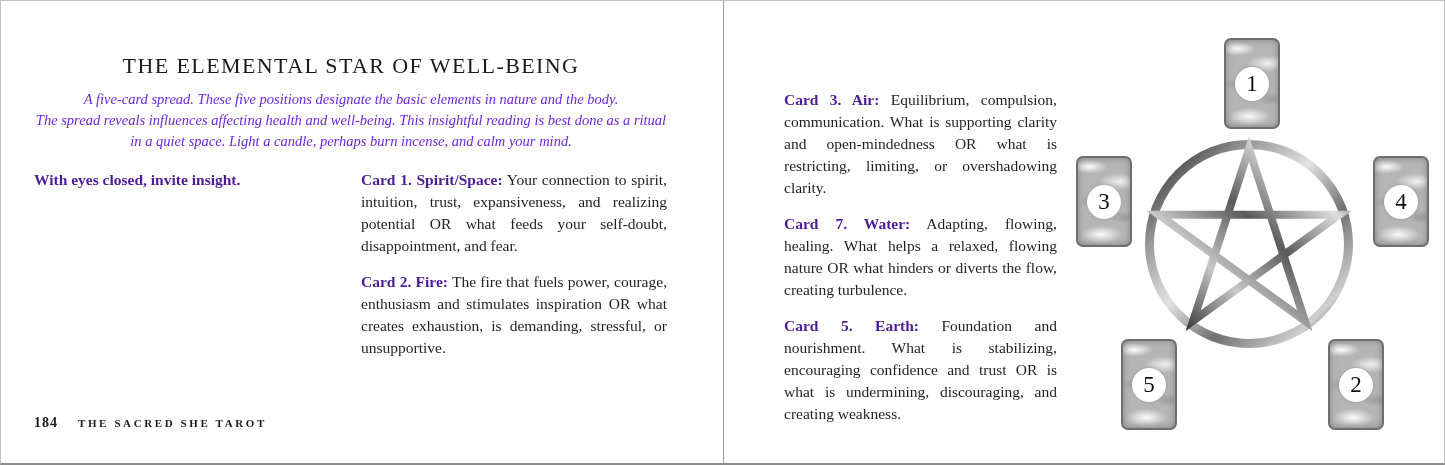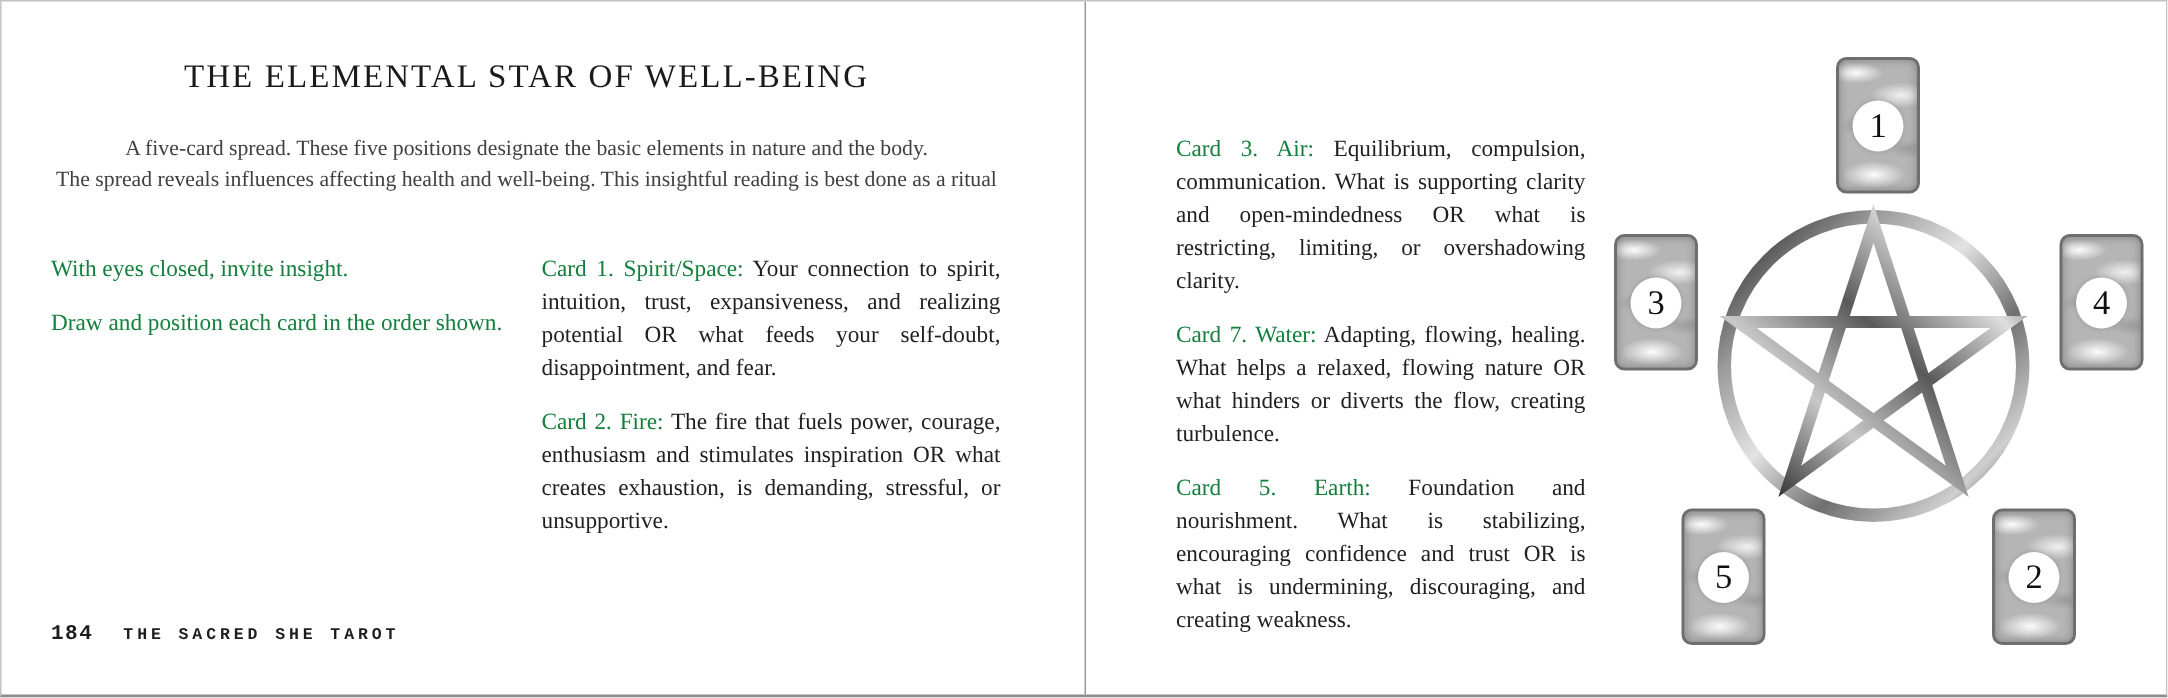--- a/index.html
+++ b/index.html
@@ -16,39 +16,39 @@
   }
   .page{position:absolute;top:0;height:465px;}
   .page-left{left:0;width:723px;}
   .page-right{left:723px;width:722px;}
   .divider{
     position:absolute;left:722px;top:0;width:1px;height:465px;
     background:#9a9a9a;
   }
   
   .title{
-    position:absolute;left:30px;top:37px;width:640px;
+    position:absolute;left:30px;top:52px;width:640px;
     text-align:center;
     font-size:22px;letter-spacing:1.4px;
     color:#1a1a1a;white-space:nowrap;
   }
   .subtitle{
     position:absolute;left:30px;top:88px;width:640px;
     text-align:center;
-    font-size:14.5px;line-height:21px;color:#404040;
+    font-style:italic;font-size:14.5px;line-height:21px;color:#6d28d9;
   }
   .col{position:absolute;font-size:15.5px;line-height:22px;text-align:justify;}
   .col p{margin:0 0 14px 0;}
-  .col b{font-weight:normal;color:#15803d;}
+  .col b{font-weight:bold;color:#4c1d95;}
   .col-1{left:33px;top:168px;width:312px;}
   .col-2{left:360px;top:168px;width:306px;}
   .rp-col{left:60px;top:88px;width:273px;}
   .footer{
     position:absolute;left:33px;top:412px;
-    font-weight:bold;color:#1d1d1d;white-space:nowrap;font-family:Liberation Mono, monospace;
+    font-weight:bold;color:#1d1d1d;white-space:nowrap;
   }
   .footer .pg{font-size:14px;letter-spacing:1px;}
   .footer .run{font-size:11px;letter-spacing:2.6px;margin-left:20px;}
   
   .pentagram{position:absolute;left:405px;top:123px;width:240px;height:240px;}
   .tarot-card{
     position:absolute;width:52px;height:87px;
     border:2px solid #6e6e6e;border-radius:7px;
     background-color:#b5b5b5;
     background-image:
@@ -77,25 +77,25 @@
 
 <div class="spread">
 
   <div class="page page-left">
 
     <div class="title">THE ELEMENTAL STAR OF WELL-BEING</div>
 
     <div class="subtitle">
       <div>A five-card spread. These five positions designate the basic elements in nature and the body.</div>
       <div>The spread reveals influences affecting health and well-being. This insightful reading is best done as a ritual</div>
+      <div>in a quiet space. Light a candle, perhaps burn incense, and calm your mind.</div>
     </div>
 
     <div class="col col-1">
       <p><b>With eyes closed, invite insight.</b><span></span></p>
-      <p><b>Draw and position each card in the order shown.</b><span></span></p>
     </div>
 
     <div class="col col-2">
       <p><b>Card 1. Spirit/Space:</b><span> Your connection to spirit, intuition, trust, expansiveness, and realizing potential OR what feeds your self-doubt, disappointment, and fear.</span></p>
       <p><b>Card 2. Fire:</b><span> The fire that fuels power, courage, enthusiasm and stimulates inspiration OR what creates exhaustion, is demanding, stressful, or unsupportive.</span></p>
     </div>
 
     <div class="footer">
       <span class="pg">184</span><span class="run">THE SACRED SHE TAROT</span>
     </div>

